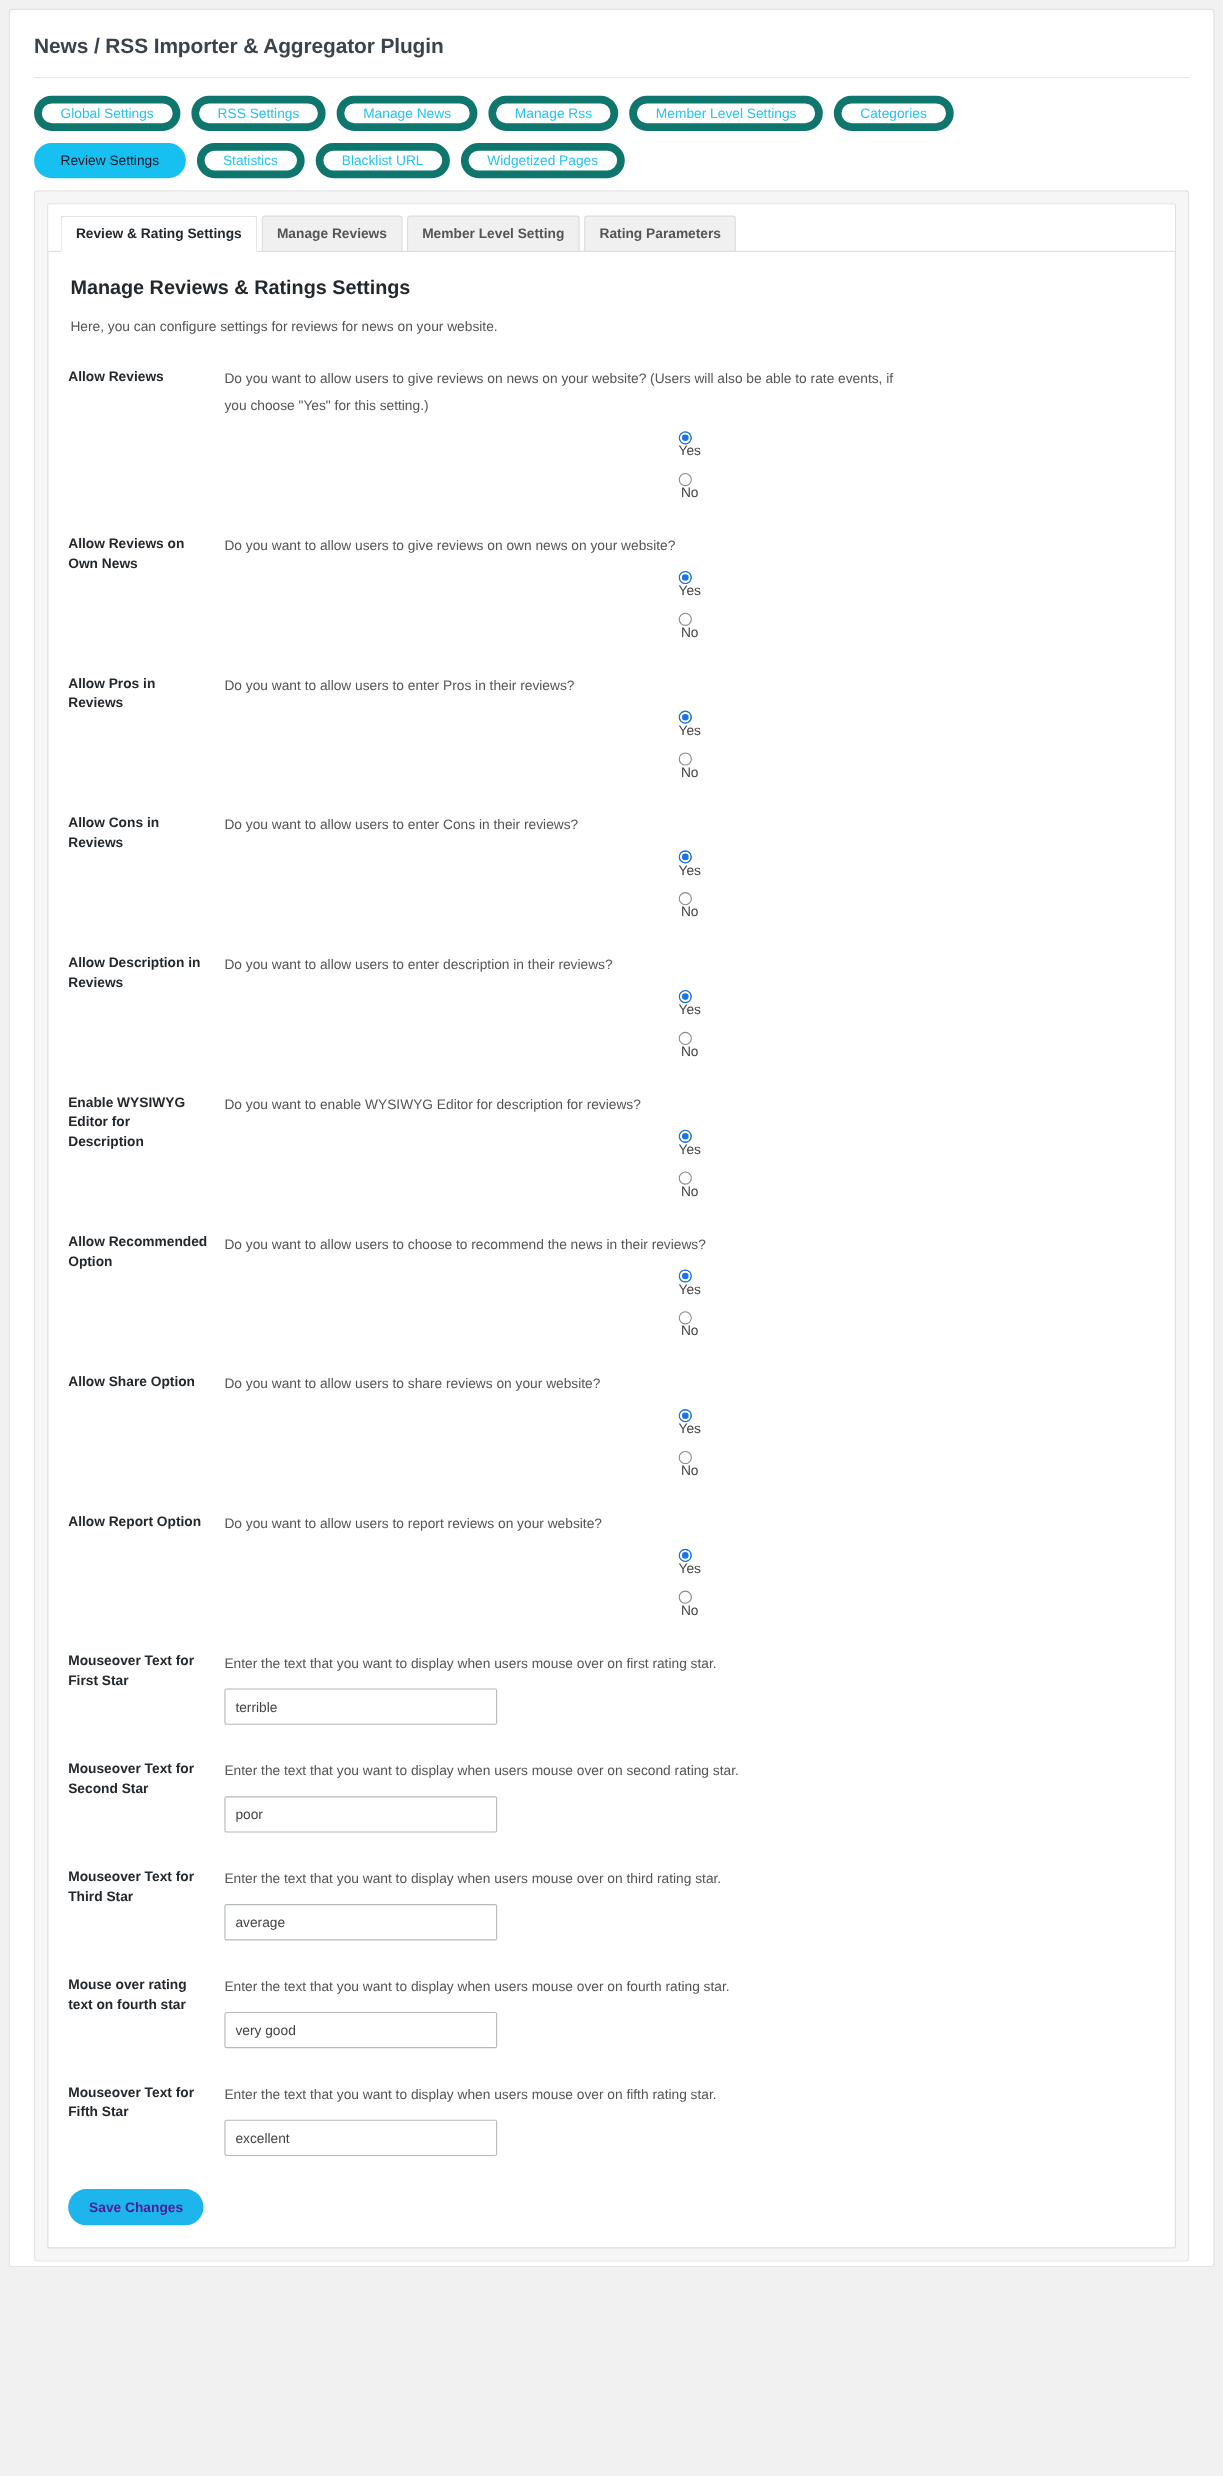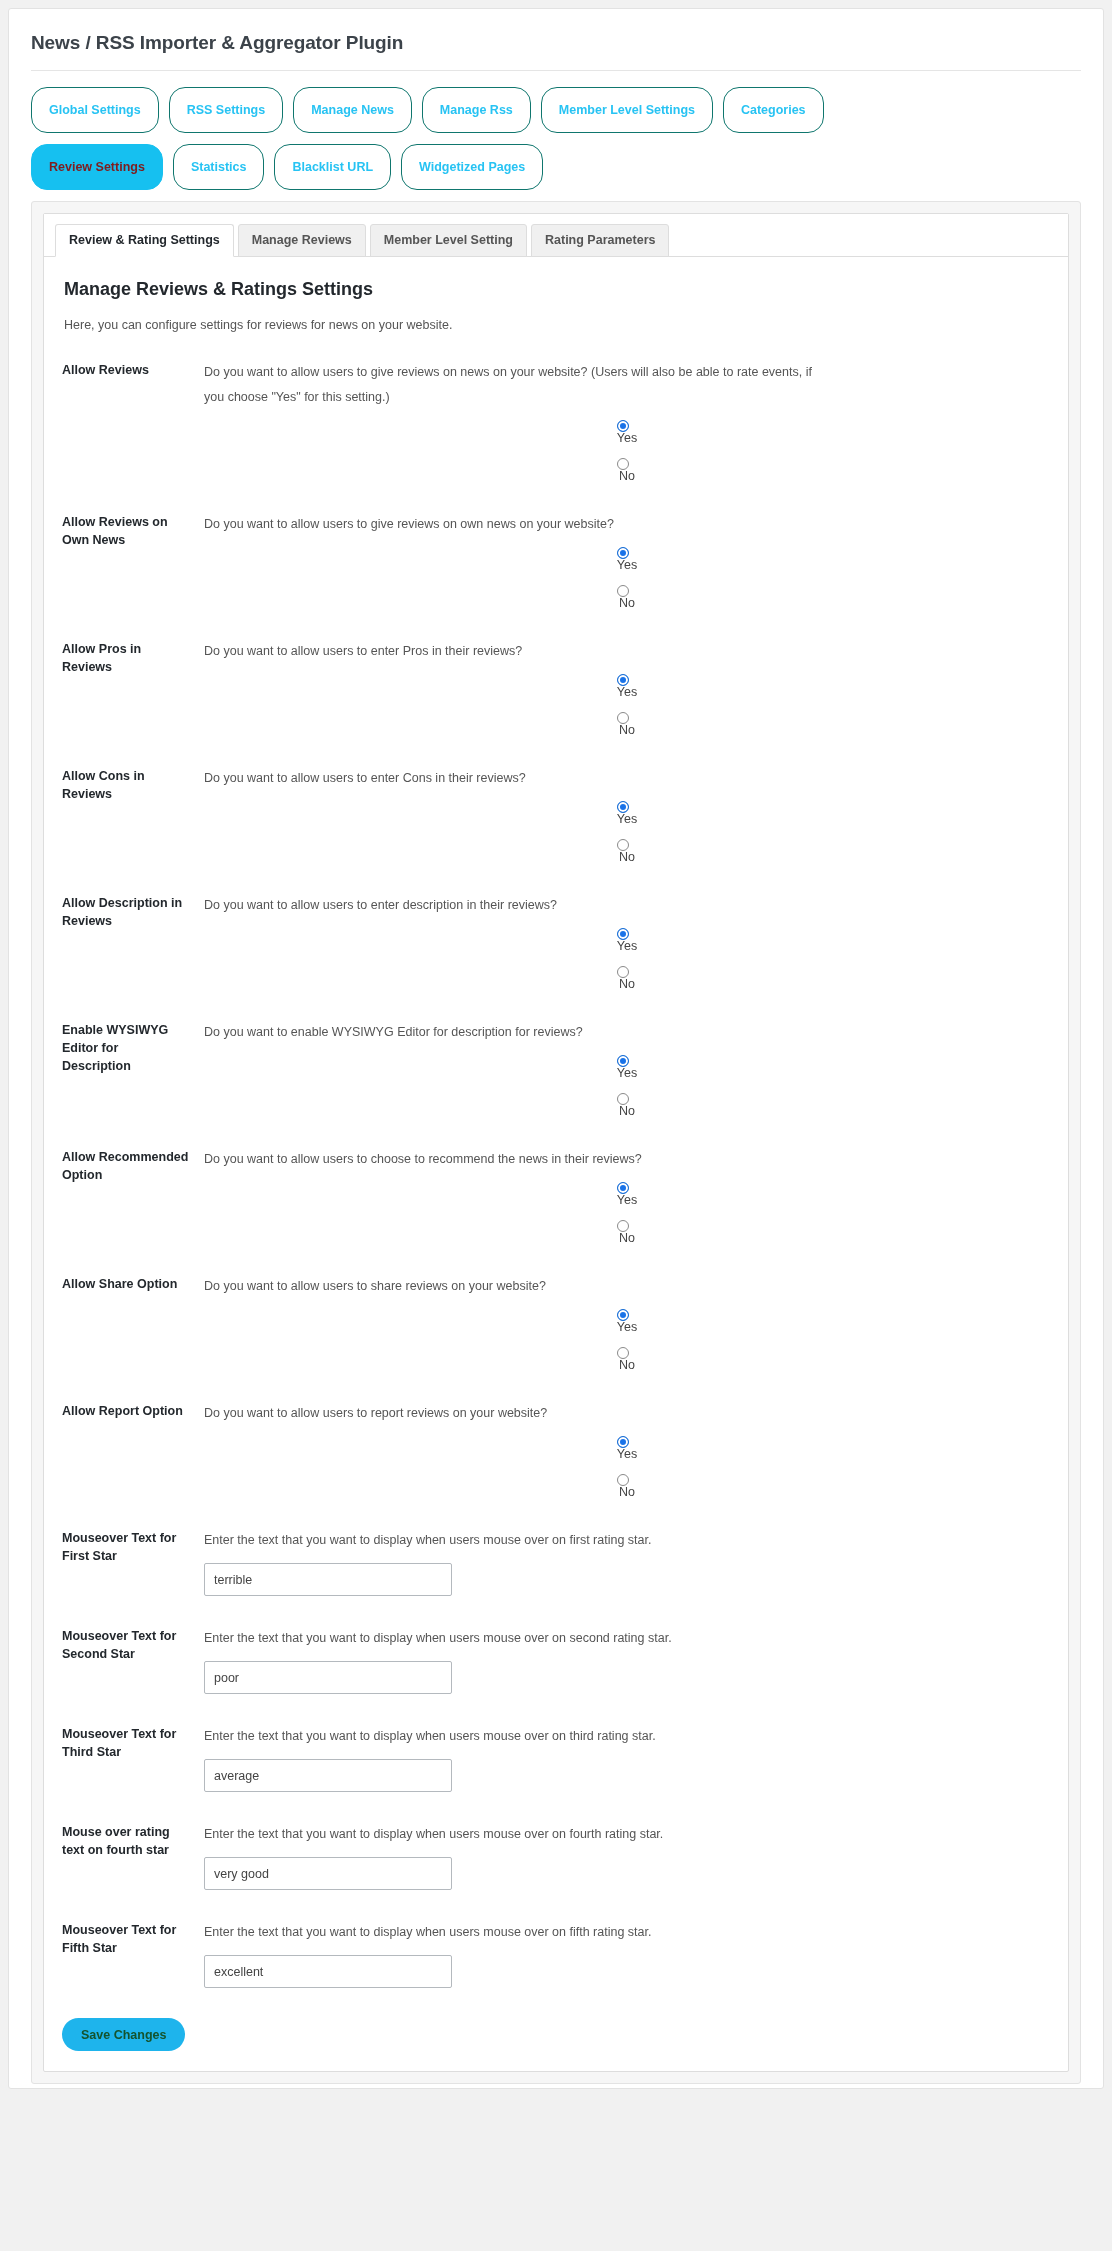--- a/index.html
+++ b/index.html
@@ -41,36 +41,36 @@
   .pill-row {
     display: flex;
     flex-wrap: wrap;
     gap: 10px;
     margin-bottom: 11px;
   }
   .pill {
     display: inline-flex;
     align-items: center;
     justify-content: center;
-    height: 46px;
+    height: 32px;
     padding: 0 17px;
     border-radius: 16px;
-    border: 1px solid #0f766e;
+    border: 7px solid #0f766e;
     background: #ffffff;
     color: #27c3f3;
     font-size: 12.5px;
-    font-weight: bold;
+    font-weight: normal;
     white-space: nowrap;
     cursor: pointer;
     text-decoration: none;
   }
   .pill.active {
     background: #16c0f0;
     border-color: #16c0f0;
-    color: #7f1d1d;
+    color: #0f172a;
   }
 
   
   .panel-wrap {
     margin-top: 8px;
     background: #f6f6f6;
     border: 1px solid #e3e3e3;
     border-radius: 3px;
     padding: 11px;
   }
@@ -194,21 +194,21 @@
   .save-row { margin-top: 4px; }
   .save-btn {
     display: inline-flex;
     align-items: center;
     justify-content: center;
     height: 33px;
     padding: 0 19px;
     border: none;
     border-radius: 17px;
     background: #1eb4ec;
-    color: #14532d;
+    color: #4c1d95;
     font-family: "Liberation Sans", sans-serif;
     font-size: 12.5px;
     font-weight: bold;
     cursor: pointer;
   }
 </style>
 </head>
 <body>
 
 <div class="page">

